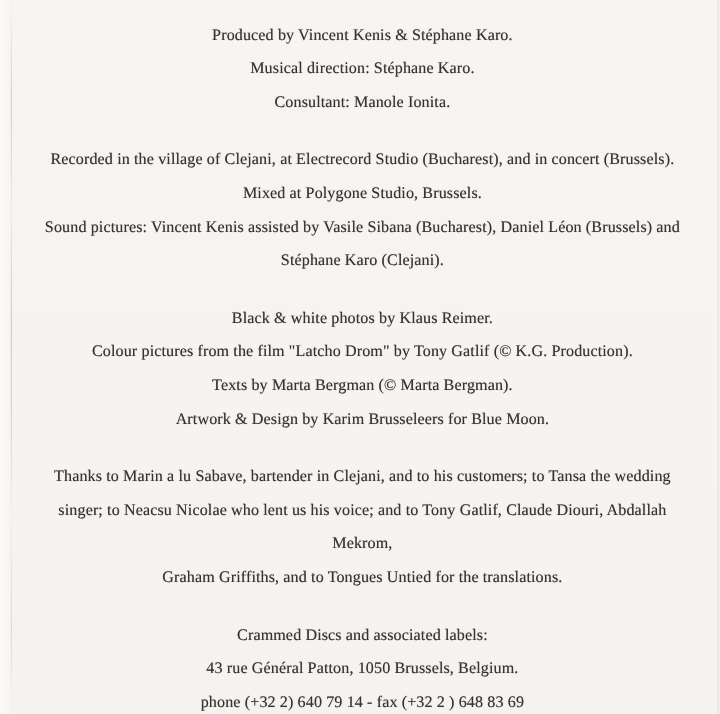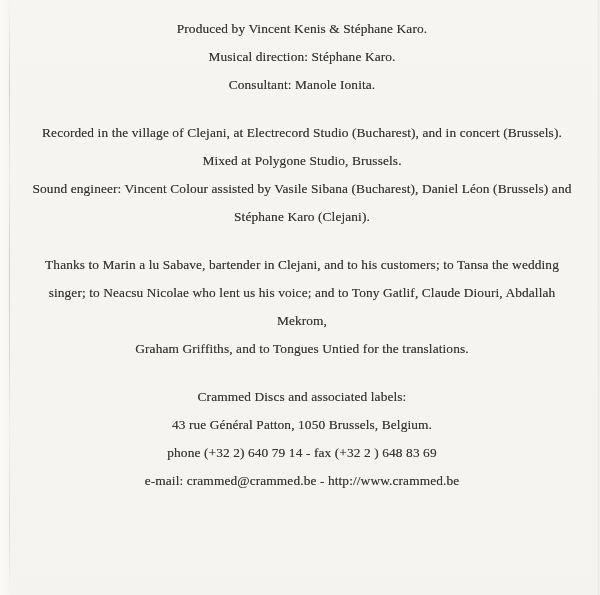--- a/index.html
+++ b/index.html
@@ -82,22 +82,26 @@
   <div class="page-edge-left">
     <div class="fold-line"></div>
   </div>
 
   <div class="credits">
     <p class="para">Produced by Vincent Kenis &amp; Stéphane Karo.
 Musical direction: Stéphane Karo.
 Consultant: Manole Ionita.</p>
     <p class="para">Recorded in the village of Clejani, at Electrecord Studio (Bucharest), and in concert (Brussels).
 Mixed at Polygone Studio, Brussels.
-Sound engineer: Vincent Colour assisted by Vasile Sibana (Bucharest), Daniel Léon (Brussels) and
+Sound pictures: Vincent Kenis assisted by Vasile Sibana (Bucharest), Daniel Léon (Brussels) and
 Stéphane Karo (Clejani).</p>
+    <p class="para">Black &amp; white photos by Klaus Reimer.
+Colour pictures from the film "Latcho Drom" by Tony Gatlif (© K.G. Production).
+Texts by Marta Bergman (© Marta Bergman).
+Artwork &amp; Design by Karim Brusseleers for Blue Moon.</p>
     <p class="para">Thanks to Marin a lu Sabave, bartender in Clejani, and to his customers; to Tansa the wedding
 singer; to Neacsu Nicolae who lent us his voice; and to Tony Gatlif, Claude Diouri, Abdallah Mekrom,
 Graham Griffiths, and to Tongues Untied for the translations.</p>
     <p class="para">Crammed Discs and associated labels:
 43 rue Général Patton, 1050 Brussels, Belgium.
 phone (+32 2) 640 79 14 - fax (+32 2 ) 648 83 69
 e-mail: crammed@crammed.be - http://www.crammed.be</p>
   </div>
 
   <div class="page-edge-right"></div>

